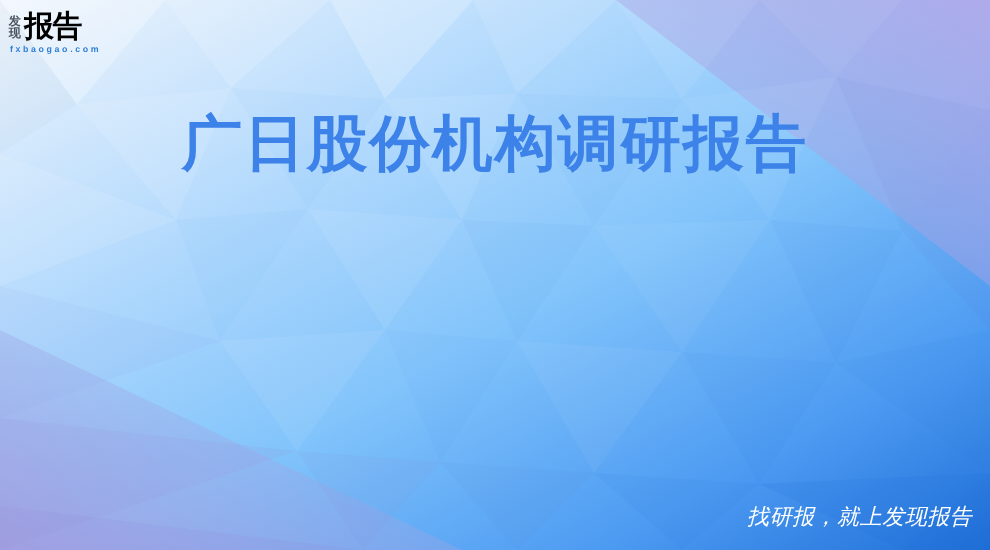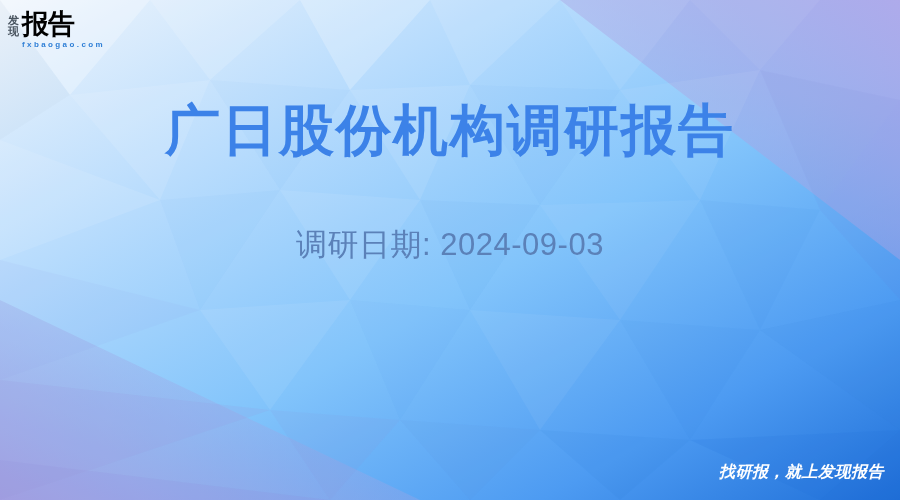--- a/index.html
+++ b/index.html
@@ -58,21 +58,21 @@
   }
   .logo-main {
     font-size: 27px;
     font-weight: 900;
     color: #000000;
     letter-spacing: -1px;
     line-height: 1;
   }
   .logo-url {
     margin-top: 2px;
-    margin-left: 14px;
+    margin-left: 1px;
     font-size: 8px;
     font-weight: 700;
     color: #2f7fd6;
     letter-spacing: 2.4px;
   }
 
   
   .title-block {
     position: absolute;
     left: 0;
@@ -98,22 +98,22 @@
     color: #5b81b8;
     letter-spacing: 0.5px;
     white-space: nowrap;
   }
 
   
   .tagline {
     position: absolute;
     right: 16px;
     bottom: 17px;
-    font-size: 16px;
-    font-weight: 700;
+    font-size: 20px;
+    font-weight: 400;
     font-style: italic;
     color: #ffffff;
     letter-spacing: 0.5px;
     white-space: nowrap;
     z-index: 5;
   }
 </style>
 </head>
 <body>
 
@@ -191,18 +191,17 @@
         <span>发</span>
         <span>现</span>
       </div>
       <div class="logo-main">报告</div>
     </div>
     <div class="logo-url">fxbaogao.com</div>
   </div>
 
   <div class="title-block">
     <h1 class="main-title">广日股份机构调研报告</h1>
-    <p class="sub-title">调研日期: 2024-09-03</p>
   </div>
 
   <div class="tagline">找研报，就上发现报告</div>
 
 </div>
 
 </body></html>

